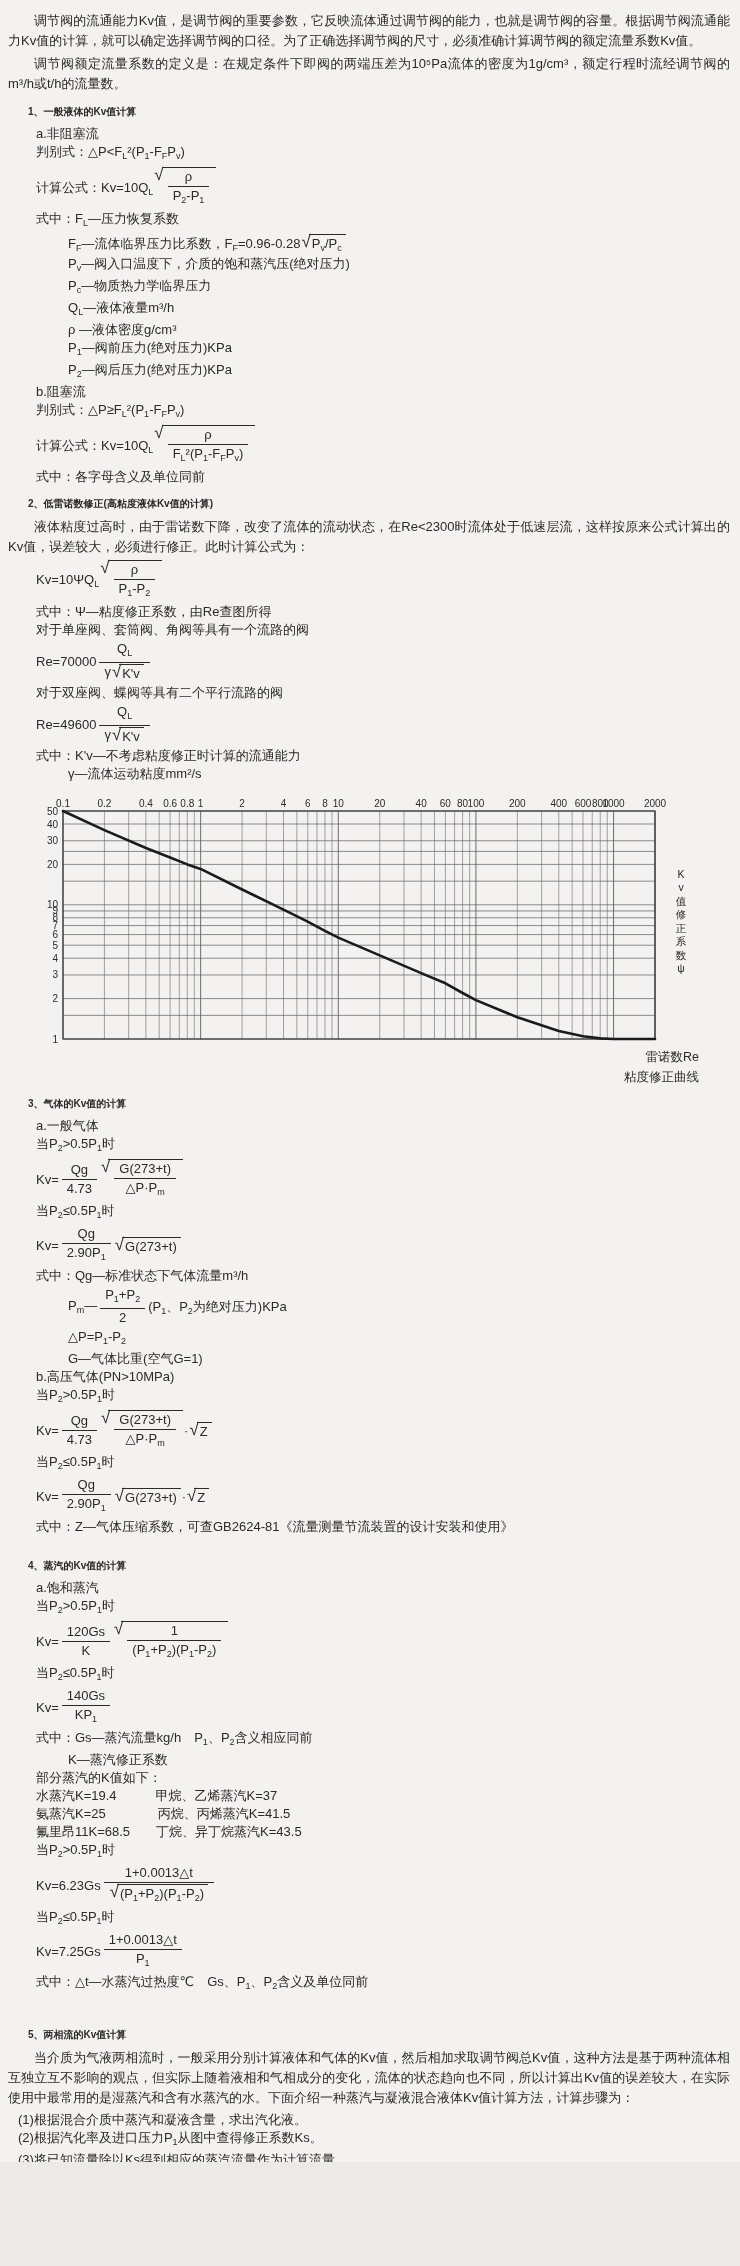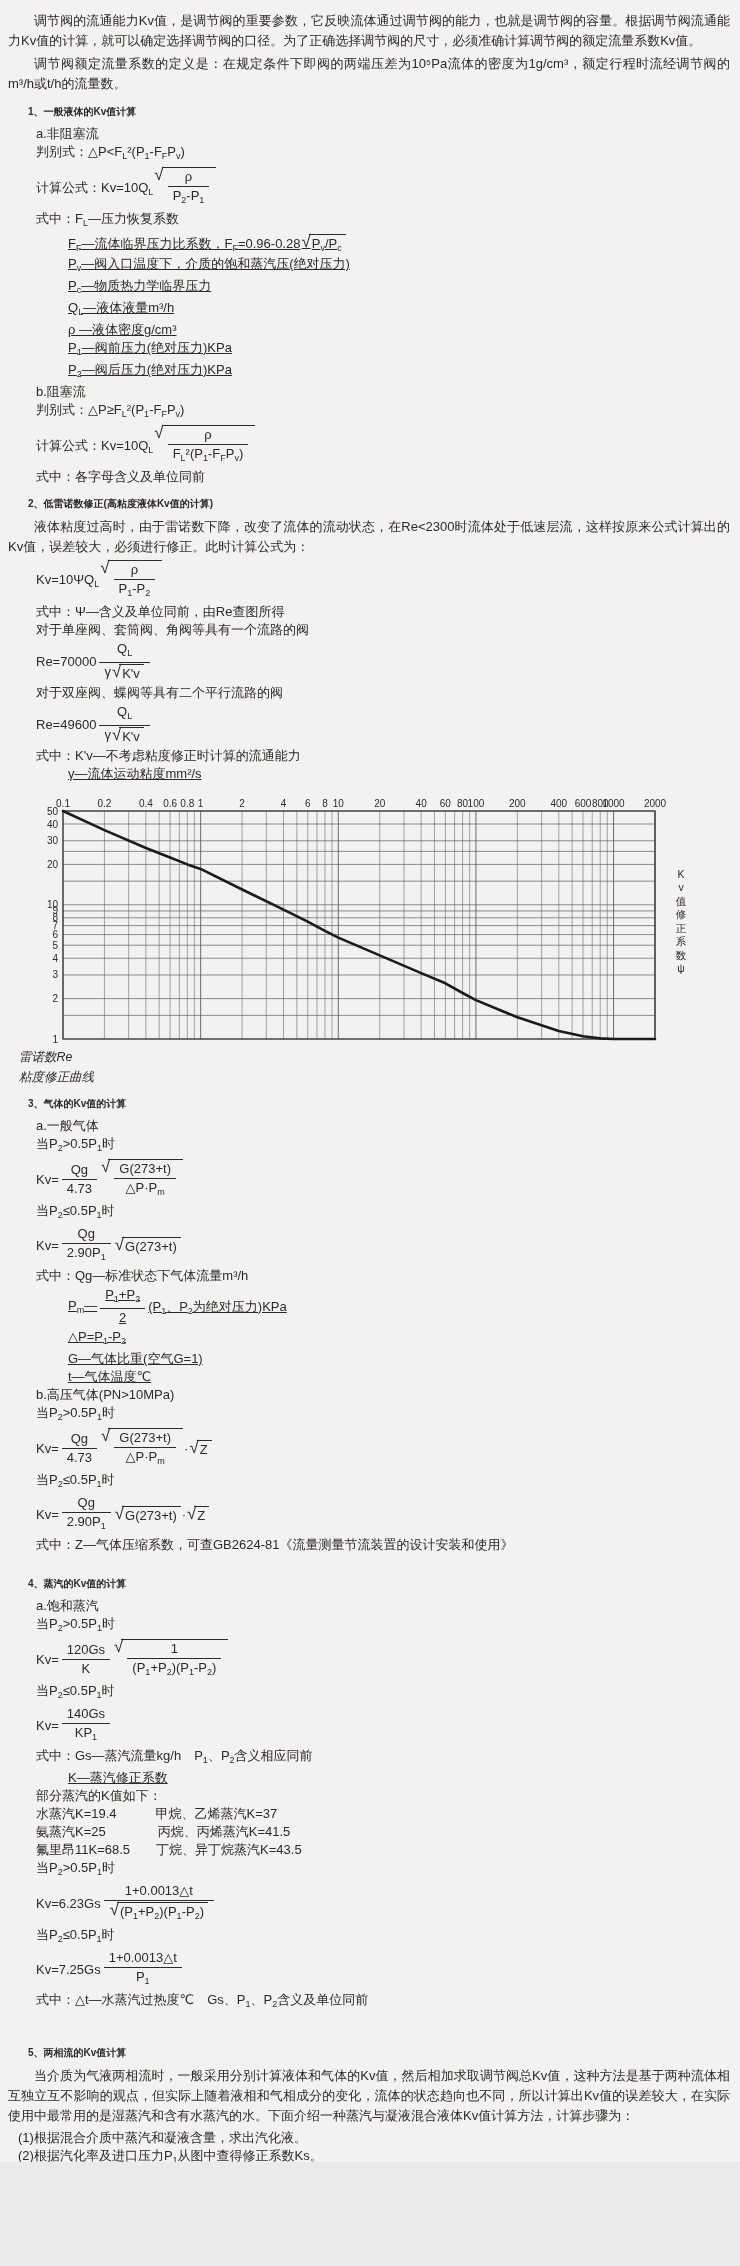--- a/index.html
+++ b/index.html
@@ -14,32 +14,32 @@
     padding:8px 10px 0 8px;
     font-size:13px;
   }
   
   .p{line-height:20px;margin:3px 0;text-indent:2em;text-align:justify;}
   .h{font-size:10px;font-weight:bold;line-height:20px;margin:8px 0 3px;padding-left:20px;}
   .ln{line-height:18px;min-height:18px;}
   .f{display:flex;align-items:center;flex-wrap:wrap;margin:2px 0;}
   .ind0{padding-left:10px;}
   .ind1{padding-left:28px;}
-  .ind2{padding-left:60px;text-decoration:underline;}
+  .ind2{padding-left:60px;}
   sub{font-size:9px;vertical-align:-3px;}
   
   .frac{display:inline-flex;flex-direction:column;text-align:center;vertical-align:middle;margin:0 3px;}
   .frac>.num{display:block;border-bottom:1.3px solid currentColor;padding:0 5px 1px;line-height:16px;}
   .frac>.den{display:block;padding:1px 5px 0;line-height:16px;}
   .sqrt{display:inline-flex;align-items:stretch;vertical-align:middle;margin:0 1px;}
   .sqrt>.rad{display:flex;align-items:flex-start;font-size:1.3em;line-height:1;margin-right:-2px;padding-top:0px;}
   .sqrt>.radicand{border-top:1.3px solid currentColor;padding:1px 4px 0 3px;display:inline-flex;align-items:center;}
   
   .chart-wrap{width:700px;margin:10px auto 6px;}
-  .chart-caption{width:680px;text-align:left;line-height:18px;font-size:12.5px;color:#2b2a28;font-style:italic;}
+  .chart-caption{width:680px;text-align:right;line-height:18px;font-size:12.5px;color:#2b2a28;}
   .chart-caption.title{margin-top:2px;}
 </style>
 </head>
 <body>
 
 <div class="page">
   <div id="doc">
       <div class="p">调节阀的流通能力Kv值，是调节阀的重要参数，它反映流体通过调节阀的能力，也就是调节阀的容量。根据调节阀流通能力Kv值的计算，就可以确定选择调节阀的口径。为了正确选择调节阀的尺寸，必须准确计算调节阀的额定流量系数Kv值。</div>
       <div class="p">调节阀额定流量系数的定义是：在规定条件下即阀的两端压差为10⁵Pa流体的密度为1g/cm³，额定行程时流经调节阀的m³/h或t/h的流量数。</div>
       <div class="h">1、一般液体的Kv值计算</div>
@@ -95,21 +95,21 @@
         <span class="sqrt">
           <span class="rad">√</span>
           <span class="radicand">
             <span class="frac">
               <span class="num"><span>ρ</span></span>
               <span class="den"><span>P<sub>1</sub>-P<sub>2</sub></span></span>
             </span>
           </span>
         </span>
       </div>
-      <div class="ln ind1">式中：Ψ—含义及单位同前，由Re查图所得</div>
+      <div class="ln ind1">式中：Ψ—粘度修正系数，由Re查图所得</div>
       <div class="ln ind1">对于单座阀、套筒阀、角阀等具有一个流路的阀</div>
       <div class="f ind1">
         <span>Re=70000</span>
         <span class="frac">
           <span class="num"><span>Q<sub>L</sub></span></span>
           <span class="den"><span>γ</span><span class="sqrt">
               <span class="rad">√</span>
               <span class="radicand">
                 <span>K'v</span>
               </span>
@@ -282,21 +282,20 @@
       <div class="f ind2">
         <span>P<sub>m</sub>—</span>
         <span class="frac">
           <span class="num"><span>P<sub>1</sub>+P<sub>2</sub></span></span>
           <span class="den"><span>2</span></span>
         </span>
         <span>(P<sub>1</sub>、P<sub>2</sub>为绝对压力)KPa</span>
       </div>
       <div class="ln ind2">△P=P<sub>1</sub>-P<sub>2</sub></div>
       <div class="ln ind2">G—气体比重(空气G=1)</div>
-      <div class="ln ind2">t—气体温度℃</div>
       <div class="ln ind1">b.高压气体(PN&gt;10MPa)</div>
       <div class="ln ind1">当P<sub>2</sub>&gt;0.5P<sub>1</sub>时</div>
       <div class="f ind1">
         <span>Kv=</span>
         <span class="frac">
           <span class="num"><span>Qg</span></span>
           <span class="den"><span>4.73</span></span>
         </span>
         <span class="sqrt">
           <span class="rad">√</span>

